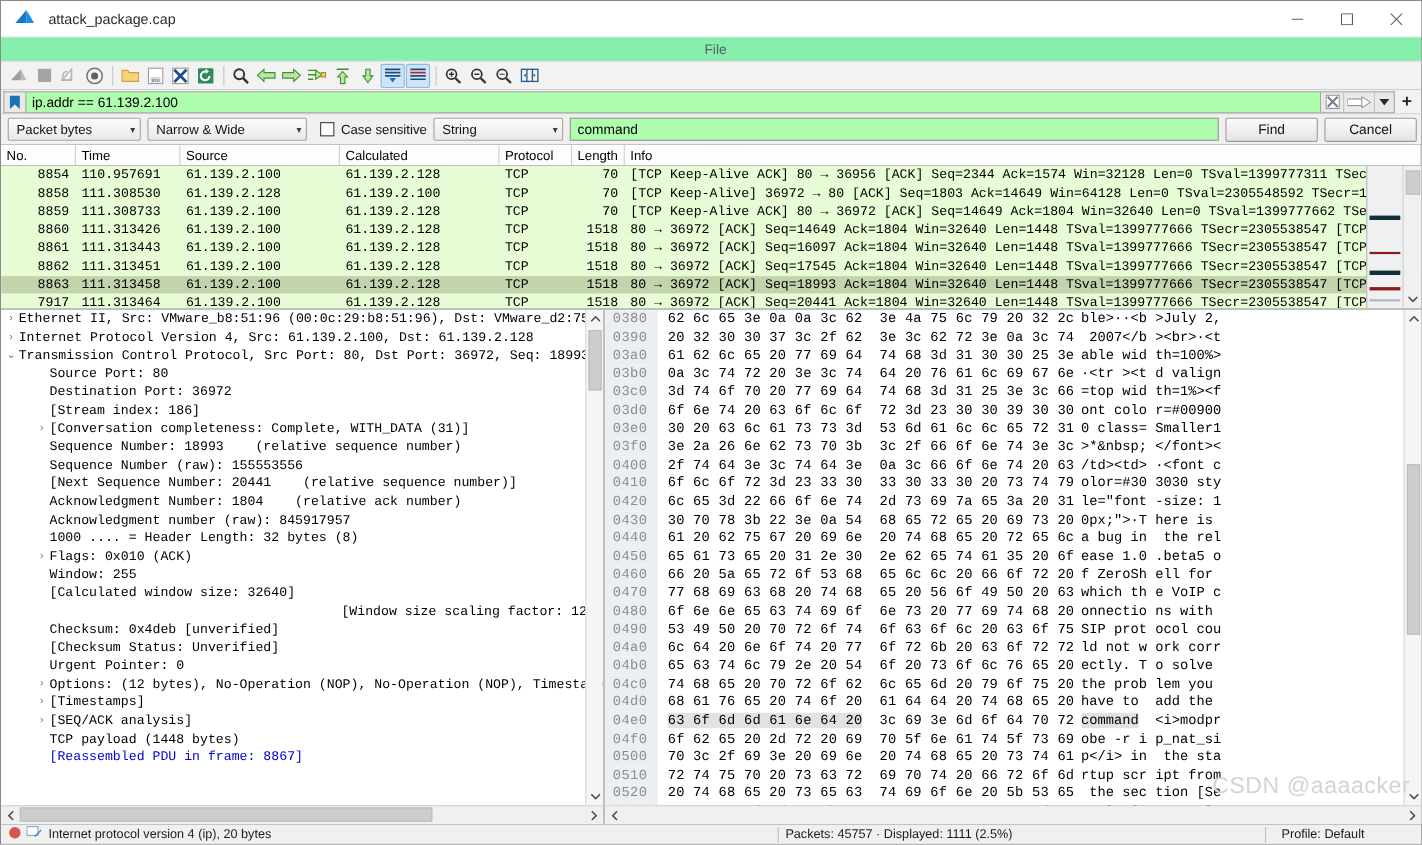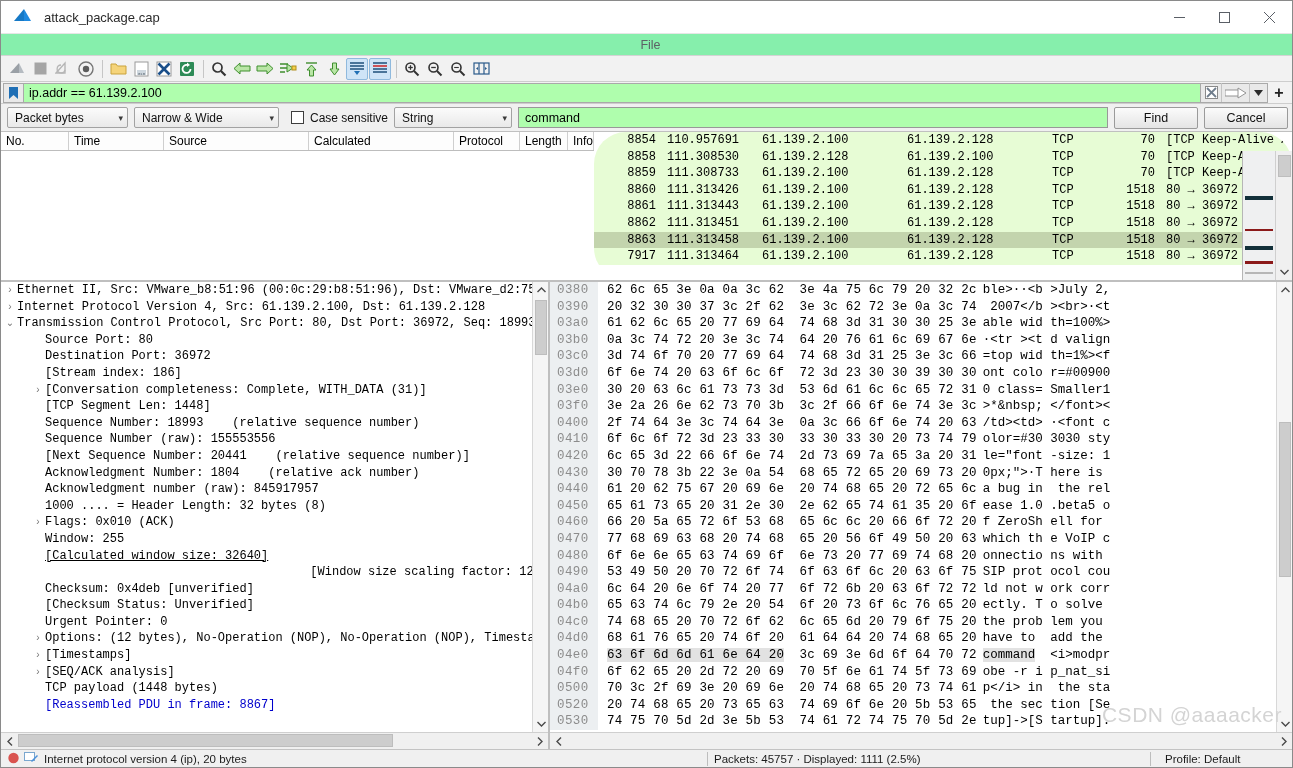--- a/index.html
+++ b/index.html
@@ -153,37 +153,37 @@
     height: 22px; width: 84px;
     background: linear-gradient(#fbfbfb,#e4e4e4);
     border: 1px solid #9a9a9a; border-radius: 2px;
     display: flex; align-items: center; justify-content: center;
     font-size: 12.5px; color: #111;
   }
 
   
   .packet-list {
     height: 150px; min-height: 150px;
-    display: flex; flex-direction: row;
+    display: flex; flex-direction: column;
     background: #fff;
     border-bottom: 2px solid #bfbfbf;
     position: relative;
   }
   .plist-head {
     display: flex; height: 19px; min-height: 19px;
     background: #fdfdfd;
     border-bottom: 1px solid #bdbdbd;
     font-size: 12px; color: #000;
   }
   .ph {
     border-right: 1px solid #cfcfcf;
     padding-left: 5px; line-height: 18px;
     overflow: hidden; white-space: nowrap;
   }
-  .plist-rows { flex: 1; overflow: hidden; position: relative; border-radius: 32px; }
+  .plist-rows { flex: 1; overflow: hidden; position: relative; }
   .prow {
     display: flex; height: 16.6px; line-height: 16.6px;
     background: #e7fcd5;
     font-family: "Liberation Mono", monospace;
     font-size: 12px; color: #000; white-space: nowrap;
   }
   .prow.sel { background: #c3d4ad; }
   .pc { overflow: hidden; padding-left: 5px; }
   .pc.num  { text-align: right; padding-right: 6px; padding-left: 0; }
   .pc.len  { text-align: right; padding-right: 6px; padding-left: 0; }
@@ -670,24 +670,20 @@
           <div class="drow" style="padding-left: 28px;">
             <span class="twisty"></span>
             <span class="dlabel">[Stream index: 186]</span>
           </div>
           <div class="drow" style="padding-left: 28px;">
             <span class="twisty">›</span>
             <span class="dlabel">[Conversation completeness: Complete, WITH_DATA (31)]</span>
           </div>
           <div class="drow" style="padding-left: 28px;">
             <span class="twisty"></span>
-            <span class="dlabel">[TCP Segment Len: 1448]</span>
-          </div>
-          <div class="drow" style="padding-left: 28px;">
-            <span class="twisty"></span>
             <span class="dlabel">Sequence Number: 18993    (relative sequence number)</span>
           </div>
           <div class="drow" style="padding-left: 28px;">
             <span class="twisty"></span>
             <span class="dlabel">Sequence Number (raw): 155553556</span>
           </div>
           <div class="drow" style="padding-left: 28px;">
             <span class="twisty"></span>
             <span class="dlabel">[Next Sequence Number: 20441    (relative sequence number)]</span>
           </div>
@@ -704,21 +700,21 @@
             <span class="dlabel">1000 .... = Header Length: 32 bytes (8)</span>
           </div>
           <div class="drow" style="padding-left: 28px;">
             <span class="twisty">›</span>
             <span class="dlabel">Flags: 0x010 (ACK)</span>
           </div>
           <div class="drow" style="padding-left: 28px;">
             <span class="twisty"></span>
             <span class="dlabel">Window: 255</span>
           </div>
-          <div class="drow" style="padding-left: 28px; text-decoration: underline;">
+          <div class="drow" style="padding-left: 28px;">
             <span class="twisty"></span>
             <span class="dlabel">[Calculated window size: 32640]</span>
           </div>
           <div class="drow" style="padding-left: 28px; justify-content: flex-end;">
             <span class="twisty"></span>
             <span class="dlabel">[Window size scaling factor: 128]</span>
           </div>
           <div class="drow" style="padding-left: 28px;">
             <span class="twisty"></span>
             <span class="dlabel">Checksum: 0x4deb [unverified]</span>
@@ -802,20 +798,21 @@
           <div class="brow"><div class="boff">0470</div><div class="bhex">77 68 69 63 68 20 74 68  65 20 56 6f 49 50 20 63</div><div class="bascii">which th e VoIP c</div></div>
           <div class="brow"><div class="boff">0480</div><div class="bhex">6f 6e 6e 65 63 74 69 6f  6e 73 20 77 69 74 68 20</div><div class="bascii">onnectio ns with </div></div>
           <div class="brow"><div class="boff">0490</div><div class="bhex">53 49 50 20 70 72 6f 74  6f 63 6f 6c 20 63 6f 75</div><div class="bascii">SIP prot ocol cou</div></div>
           <div class="brow"><div class="boff">04a0</div><div class="bhex">6c 64 20 6e 6f 74 20 77  6f 72 6b 20 63 6f 72 72</div><div class="bascii">ld not w ork corr</div></div>
           <div class="brow"><div class="boff">04b0</div><div class="bhex">65 63 74 6c 79 2e 20 54  6f 20 73 6f 6c 76 65 20</div><div class="bascii">ectly. T o solve </div></div>
           <div class="brow"><div class="boff">04c0</div><div class="bhex">74 68 65 20 70 72 6f 62  6c 65 6d 20 79 6f 75 20</div><div class="bascii">the prob lem you </div></div>
           <div class="brow"><div class="boff">04d0</div><div class="bhex">68 61 76 65 20 74 6f 20  61 64 64 20 74 68 65 20</div><div class="bascii">have to  add the </div></div>
           <div class="brow"><div class="boff">04e0</div><div class="bhex"><span class="hl">63 6f 6d 6d 61 6e 64 20</span>  3c 69 3e 6d 6f 64 70 72</div><div class="bascii"><span class="hl">command</span>  &lt;i&gt;modpr</div></div>
           <div class="brow"><div class="boff">04f0</div><div class="bhex">6f 62 65 20 2d 72 20 69  70 5f 6e 61 74 5f 73 69</div><div class="bascii">obe -r i p_nat_si</div></div>
           <div class="brow"><div class="boff">0500</div><div class="bhex">70 3c 2f 69 3e 20 69 6e  20 74 68 65 20 73 74 61</div><div class="bascii">p&lt;/i&gt; in  the sta</div></div>
+          <div class="brow"><div class="boff">0510</div><div class="bhex">72 74 75 70 20 73 63 72  69 70 74 20 66 72 6f 6d</div><div class="bascii">rtup scr ipt from</div></div>
           <div class="brow"><div class="boff">0520</div><div class="bhex">20 74 68 65 20 73 65 63  74 69 6f 6e 20 5b 53 65</div><div class="bascii"> the sec tion [Se</div></div>
           <div class="brow"><div class="boff">0530</div><div class="bhex">74 75 70 5d 2d 3e 5b 53  74 61 72 74 75 70 5d 2e</div><div class="bascii">tup]-&gt;[S tartup].</div></div>
         </div>
       <div class="dvsb">
         <div class="dvsb-arrow" style="top:0">
           <svg width="9" height="6" viewBox="0 0 9 6">
               <path d="M0.5 5 L4.5 1 L8.5 5" fill="none" stroke="#4a4a4a" stroke-width="1.4"></path>
             </svg>
         </div>
         <div class="dvsb-thumb" style="top:140px;height:155px"></div>

